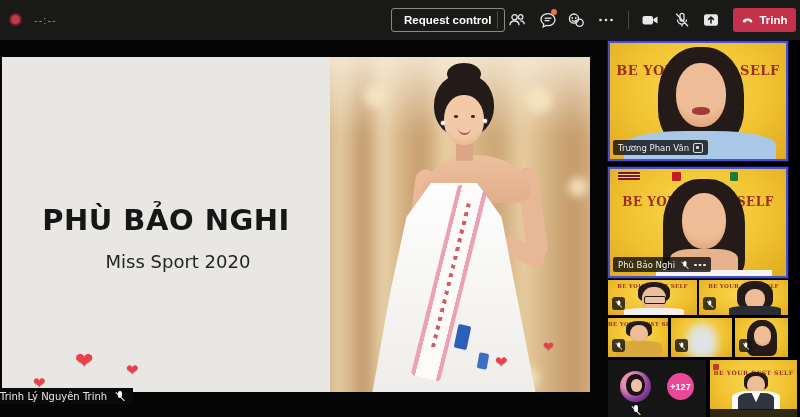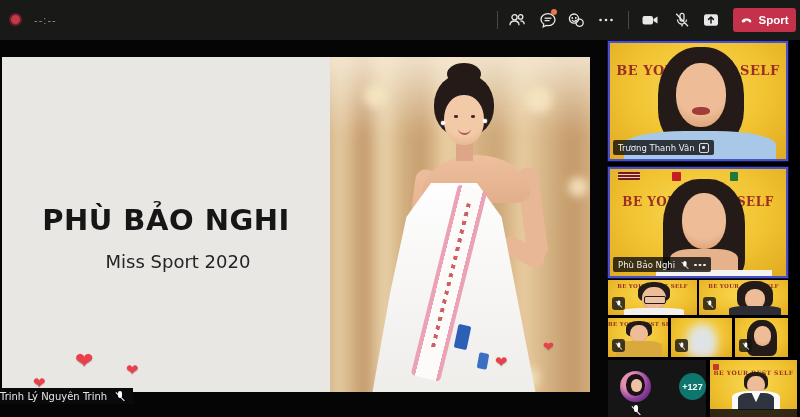--- a/index.html
+++ b/index.html
@@ -146,37 +146,38 @@
   .t5-face{left:22px;top:7px;width:18px;height:18px;border-radius:46%;}
   .t5-shirt{left:8px;top:23px;width:46px;height:16px;background:#d9a93c;border-radius:30% 30% 0 0;}
   .t6-blur{position:absolute;left:16px;top:6px;width:30px;height:34px;background:#dfe3e6;border-radius:50% 50% 30% 30%;filter:blur(4px);z-index:2;}
   .t7-hair{left:12px;top:2px;width:30px;height:36px;border-radius:45% 45% 20% 20%;}
   .t7-face{left:19px;top:8px;width:17px;height:20px;border-radius:46%;}
   .t8-avatar{position:absolute;left:12px;top:11px;width:31px;height:31px;border-radius:50%;overflow:hidden;
     background:radial-gradient(circle at 35% 35%,#e58fb0 0 30%,#8e3f9e 60%,#3c1d55 100%);z-index:2;}
   .t8-avhair{position:absolute;left:6px;top:3px;width:19px;height:22px;background:#1d1118;border-radius:48%;}
   .t8-avface{position:absolute;left:11px;top:8px;width:11px;height:13px;background:#eec2a4;border-radius:48%;}
   .t8-mic{position:absolute;left:22px;top:44px;z-index:2;}
-  .t8-badge{position:absolute;left:59px;top:13px;width:27px;height:27px;border-radius:50%;background:#0f766e;
-    color:#fff;font-size:9px;font-weight:700;display:flex;align-items:center;justify-content:center;z-index:2;margin-left:12px;}
+  .t8-badge{position:absolute;left:59px;top:13px;width:27px;height:27px;border-radius:50%;background:#ec4899;
+    color:#fff;font-size:9px;font-weight:700;display:flex;align-items:center;justify-content:center;z-index:2;}
   .t9-hair{left:34px;top:12px;width:24px;height:18px;border-radius:45% 45% 30% 30%;}
   .t9-face{left:37px;top:16px;width:18px;height:18px;border-radius:46%;}
   .t9-shirt{left:22px;top:31px;width:48px;height:18px;background:#fbfaf8;border-radius:35% 35% 0 0;}
   .t9-vest{position:absolute;left:28px;top:33px;width:36px;height:17px;background:#2e3440;border-radius:30% 30% 0 0;z-index:4;
     clip-path:polygon(0 0,38% 0,50% 55%,62% 0,100% 0,100% 100%,0 100%);}
   .t9-strip{position:absolute;left:0;bottom:0;width:100%;height:8px;background:rgba(15,15,15,.85);z-index:5;}
   .t9-reddot{position:absolute;left:3px;top:4px;width:6px;height:6px;background:#c23a2a;border-radius:1px;z-index:5;}
 </style>
 </head>
 <body>
 
 <div class="toolbar">
   <div class="rec-dot"></div>
   <span class="timer">--:--</span>
 
+  <div class="btn-request">Request control</div>
 
   <div class="tb-div" style="left:497px;"></div>
 
   <span class="tb-ic" style="left:508px;">
     <svg viewBox="0 0 18 18">
         <circle cx="6.5" cy="6.3" r="2.6"></circle>
         <path d="M2 14.2c0-2.6 2-4.2 4.5-4.2s4.5 1.6 4.5 4.2"></path>
         <circle cx="12.6" cy="5.9" r="2.2"></circle>
         <path d="M12.4 9.8c2.2 0 3.8 1.4 3.8 3.5"></path>
       </svg>
@@ -225,21 +226,21 @@
     <svg viewBox="0 0 18 18">
         <rect x="2" y="3.2" width="14" height="11.6" rx="2.2" fill="#e8e8e8" stroke="none"></rect>
         <path d="M9 12V6.4M6.6 8.4L9 6l2.4 2.4" stroke="#191918" stroke-width="1.5" fill="none" stroke-linecap="round" stroke-linejoin="round"></path>
       </svg>
   </span>
 
   <div class="btn-leave">
     <svg viewBox="0 0 16 16">
         <path d="M2.2 9.6C1.7 7.9 3.2 6.4 5.3 5.9c1.8-.4 3.6-.4 5.4 0 2.1.5 3.6 2 3.1 3.7l-.3 1-3-.7.1-1.5c-1.4-.3-2.8-.3-4.2 0l.1 1.5-3 .7z"></path>
       </svg>
-    <span>Sport</span>
+    <span>Trinh</span>
   </div>
 </div>
 
 <div class="stage">
   <div class="slide">
     <div class="slide-title">PHÙ BẢO NGHI</div>
     <div class="slide-sub">Miss Sport 2020</div>
 
     <div class="photo">
       <div class="ph-cols"></div>
@@ -284,21 +285,21 @@
 
 <div>
 
   <div class="tile bordered t1">
     <div class="banner">BE YOUR BEST SELF</div>
     <div class="p-hair t1-hair"></div>
     <div class="p-face t1-face"></div>
     <div class="t1-smile"></div>
     <div class="p-body t1-shirt"></div>
     <div class="name-tag">
-      <span>Trương Thanh Vân</span>
+      <span>Trương Phan Vân</span>
       <span class="sq-ic"></span>
     </div>
   </div>
 
   <div class="tile bordered t2">
     <div class="logos">
       <span class="logo lg1"></span>
       <span class="logo lg2"></span>
       <span class="logo lg3"></span>
     </div>

